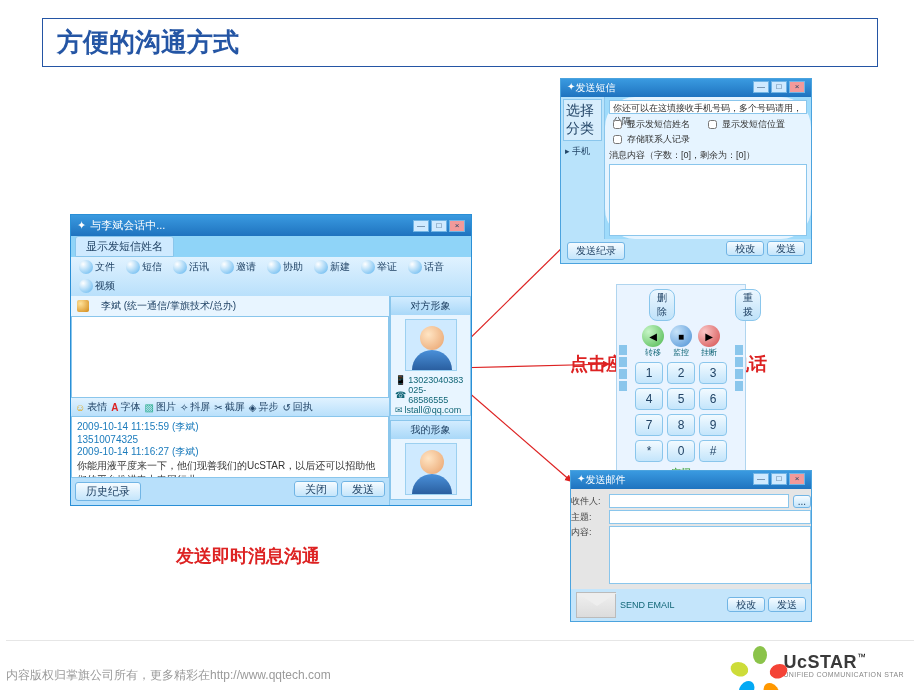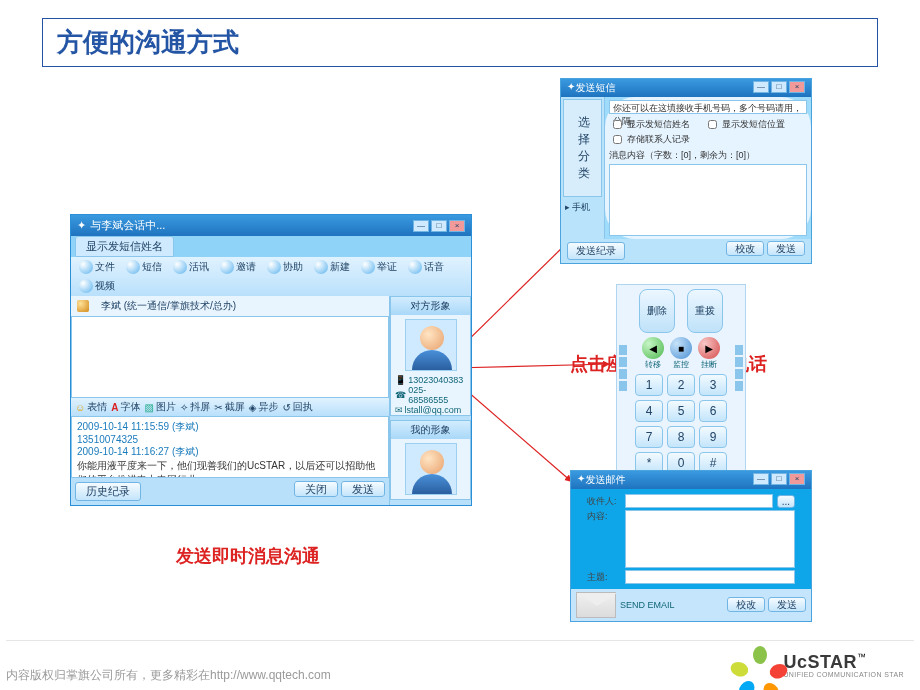--- a/index.html
+++ b/index.html
@@ -40,49 +40,49 @@
   .avatar-sq { width: 52px; height: 52px; background: #cfeaff; border: 1px solid #9cd0f0; margin: 4px auto; position: relative; }
   .av-head { position: absolute; top: 6px; left: 14px; width: 24px; height: 24px; border-radius: 50%; background: radial-gradient(circle at 35% 35%, #ffe5c4, #e8a06a); }
   .av-body { position: absolute; bottom: 0; left: 6px; width: 40px; height: 20px; border-radius: 20px 20px 0 0; background: linear-gradient(#4a90d9, #2a5fa0); }
   .contact-line { font-size: 9px; padding: 0 4px; color: #167; display: flex; align-items: center; gap: 2px; cursor: pointer; }
 
   
   .sms-win { position: absolute; left: 560px; top: 78px; width: 252px; background: #9fdbfb; border: 1px solid #4ba3de; font-size: 10px; }
   .sms-title { background: linear-gradient(#3a9ae0,#1f73bf); color: #fff; padding: 2px 6px; display: flex; }
   .sms-body { display: flex; }
   .sms-left { width: 44px; background: #b9e3fb; border-right: 1px solid #8ac6ec; }
-  .sms-cat { background: #d7edfc; border: 1px solid #8ac6ec; text-align: left; color: #246; padding: 14px; margin: 2px; font-size: 12px; cursor: pointer; }
+  .sms-cat { background: #d7edfc; border: 1px solid #8ac6ec; text-align: left; color: #246; padding: 2px; margin: 2px; font-size: 14px; cursor: pointer; }
   .sms-item { color: #246; padding: 2px 4px; font-size: 9px; }
   .sms-right { flex: 1; background: #e6f4ff; padding: 3px 4px; border-radius: 30px; }
   .sms-input { background: #fff; border: 1px solid #8ac6ec; height: 14px; padding: 1px 3px; font-size: 9px; color: #333; }
   .sms-chk { display: flex; align-items: center; gap: 2px; color: #333; font-size: 9px; }
   .sms-chk input { width: 9px; height: 9px; }
   .sms-area { background: #fff; border: 1px solid #8ac6ec; height: 72px; margin-top: 2px; }
   .sms-foot { display: flex; justify-content: space-between; padding: 3px 6px; background: #b9e3fb; }
   .sms-btn { background: linear-gradient(#f5fbff,#c4e5fb); border: 1px solid #71b5e5; color: #246; padding: 1px 8px; border-radius: 3px; font-size: 10px; cursor: pointer; }
 
   
   .dial { position: absolute; left: 616px; top: 284px; width: 130px; background: #eaf4ff; border: 1px solid #b0d5ef; padding: 4px; font-size: 10px; text-align: center; }
   .dial-top { display: flex; justify-content: center; gap: 12px; margin-bottom: 4px; }
-  .dial-act { color: #246; background: linear-gradient(#ecf7ff,#bfe2f9); border: 1px solid #8ac6ec; border-radius: 8px; padding: 14px 7px; cursor: pointer; }
+  .dial-act { color: #246; background: linear-gradient(#ecf7ff,#bfe2f9); border: 1px solid #8ac6ec; border-radius: 8px; padding: 1px 7px; cursor: pointer; margin-left: 48px; }
   .dial-ctrl { display: flex; justify-content: center; gap: 6px; margin: 4px 0; }
   .cbtn { width: 22px; height: 22px; border-radius: 50%; background: radial-gradient(circle at 30% 30%, #c6f5c6, #4eb84e); display: inline-flex; align-items: center; justify-content: center; cursor: pointer; }
   .cbtn.red { background: radial-gradient(circle at 30% 30%, #f9c7c7, #d54b4b); }
   .cbtn.blue { background: radial-gradient(circle at 30% 30%, #c7e3f9, #4b90d5); }
   .clbl { font-size: 8px; color: #167; }
   .dial-keys { display: grid; grid-template-columns: repeat(3, 28px); gap: 4px; justify-content: center; margin-top: 4px; }
   .dkey { width: 28px; height: 22px; background: linear-gradient(#f2faff,#c4e5fb); border: 1px solid #8ac6ec; border-radius: 4px; color: #246; font-size: 12px; line-height: 20px; cursor: pointer; }
   .dial-bars { position: absolute; top: 60px; width: 8px; display: flex; flex-direction: column; gap: 2px; }
   .dial-bars.left { left: 2px; } .dial-bars.right { right: 2px; }
   .db { height: 10px; background: #8ac6ec; }
   .dial-foot { color: #2b9a2b; font-size: 10px; margin-top: 4px; }
 
   
   .mail-win { position: absolute; left: 570px; top: 470px; width: 242px; background: #9fdbfb; border: 1px solid #4ba3de; font-size: 10px; }
-  .mail-body { background: #0ea5e9; padding: 3px 16px; }
+  .mail-body { background: #e5e5e5; padding: 3px 0; }
   .mail-row { display: flex; align-items: center; gap: 4px; margin: 2px 0; }
   .mail-lbl { width: 34px; color: #444; font-size: 9px; }
   .mail-inp { flex: 1; background: #fff; border: 1px solid #8ac6ec; height: 14px; }
   .mail-area { background: #fff; border: 1px solid #8ac6ec; height: 58px; }
   .mail-env { width: 40px; height: 26px; background: linear-gradient(#f0f0f0,#dcdcdc); border: 1px solid #bbb; position: relative; }
   .mail-env::before { content: ""; position: absolute; top: 0; left: 0; border-left: 20px solid transparent; border-right: 20px solid transparent; border-top: 13px solid #eee; }
   .mail-foot { display: flex; align-items: center; justify-content: space-between; padding: 3px 5px; background: #c4e5fb; }
   .mail-send { color: #167; font-size: 9px; cursor: pointer; }
 
   
@@ -356,27 +356,27 @@
         <div class="cw-sysbtn">□</div>
         <div class="cw-sysbtn" style="background:#f29a9a;">×</div>
       </div>
     </div>
     <div class="mail-body">
       <div class="mail-row">
         <span class="mail-lbl">收件人:</span>
         <div class="mail-inp"></div>
         <span class="sms-btn" style="padding:0 4px;">...</span>
       </div>
+      <div class="mail-row">
+        <span class="mail-lbl">主题:</span>
+        <div class="mail-inp"></div>
+      </div>
       <div class="mail-row" style="align-items:flex-start;">
         <span class="mail-lbl">内容:</span>
         <div class="mail-area" style="flex:1;"></div>
-      </div>
-      <div class="mail-row">
-        <span class="mail-lbl">主题:</span>
-        <div class="mail-inp"></div>
       </div>
     </div>
     <div class="mail-foot">
       <div style="display:flex;align-items:center;gap:4px;">
         <div class="mail-env"></div>
         <span class="mail-send">SEND EMAIL</span>
       </div>
       <div>
         <span class="sms-btn">校改</span>
         <span class="sms-btn">发送</span>

